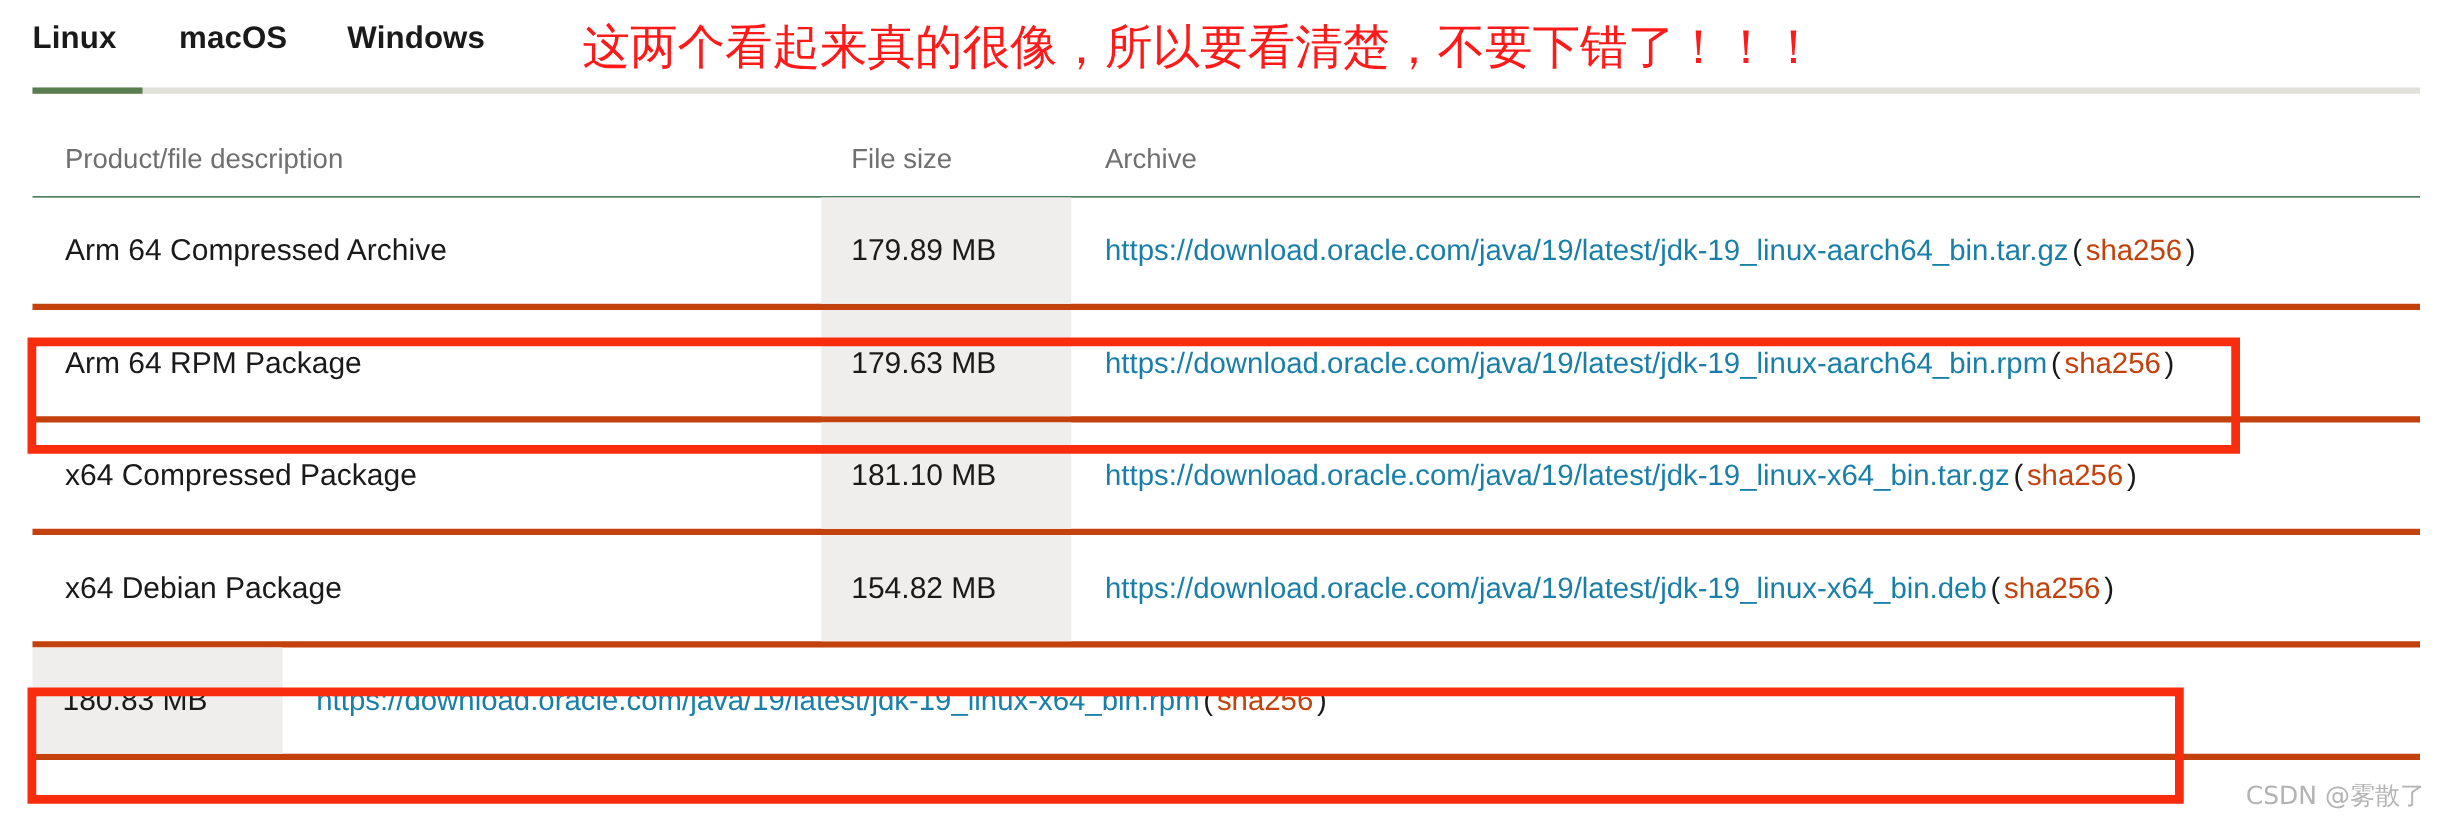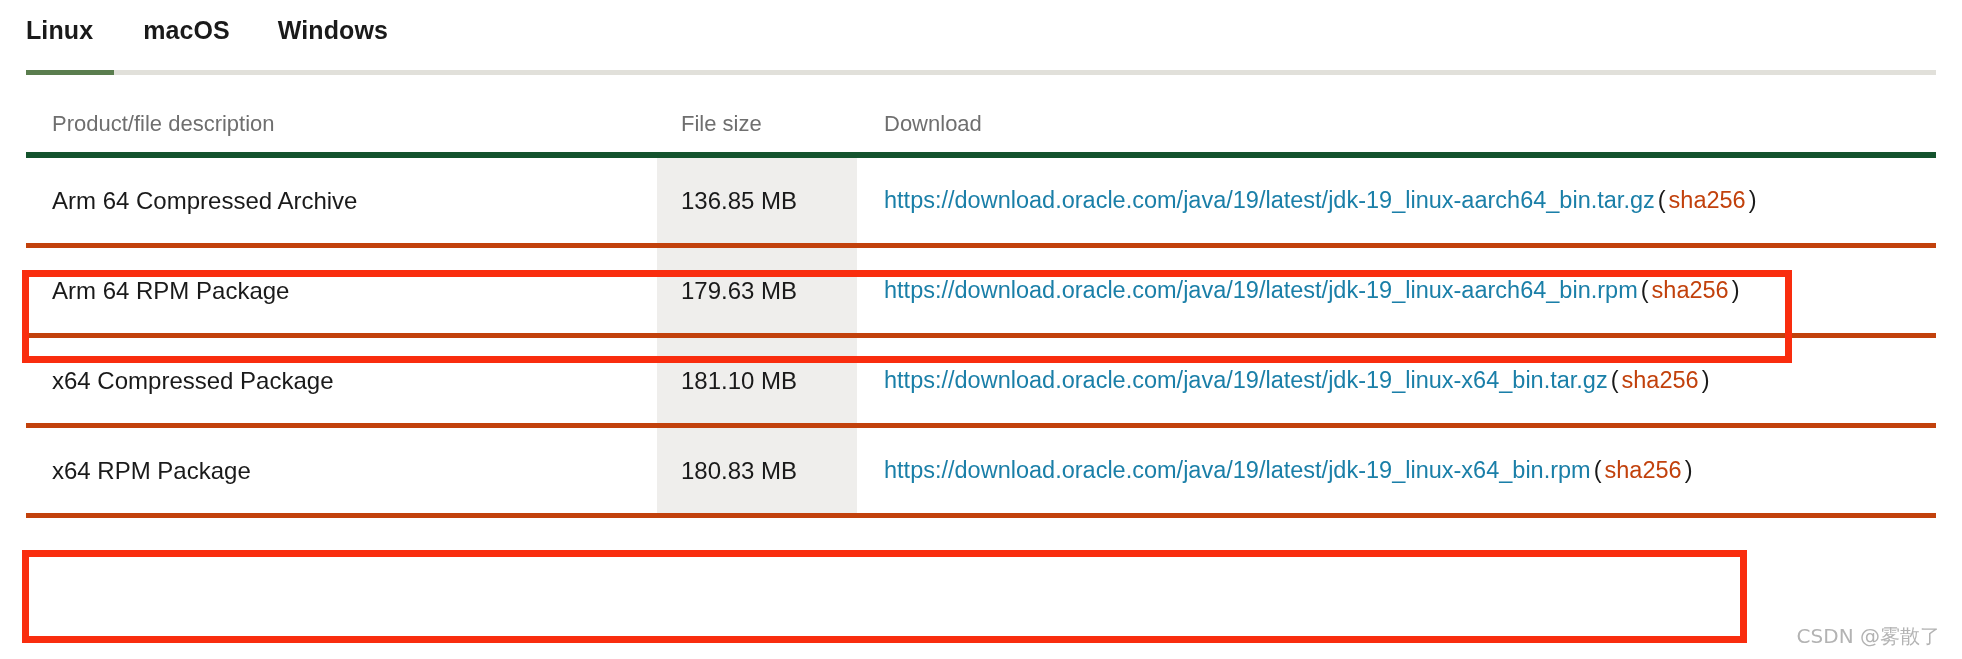--- a/index.html
+++ b/index.html
@@ -80,21 +80,21 @@
   }
   .row {
     position: relative;
     display: flex;
     align-items: center;
     height: 90px;
     border-bottom: 5px solid #c2410c;
   }
   .row.header {
     height: 62px;
-    border-bottom: 6px solid #14532d;
+    border-bottom: 1px solid #14532d;
   }
   .row.header .c-desc,
   .row.header .c-size,
   .row.header .c-dl {
     font-size: 22px;
     color: #6f6f6f;
     font-weight: normal;
   }
   .c-desc {
     width: 631px;
@@ -167,50 +167,55 @@
   <div class="tabs">
     <div class="tab-labels">
       <div class="tab spacer-1">Linux</div>
       <div class="tab spacer-2">macOS</div>
       <div class="tab">Windows</div>
     </div>
     <div class="tab-underline-track"></div>
     <div class="tab-underline-active"></div>
   </div>
 
+  <div class="annotation">这两个看起来真的很像，所以要看清楚，不要下错了！！！</div>
 
   <div class="table">
 
     <div class="row header">
       <div class="c-desc">Product/file description</div>
       <div class="c-size">File size</div>
-      <div class="c-dl">Download</div>
+      <div class="c-dl">Archive</div>
     </div>
 
     <div class="row">
       <div class="c-desc">Arm 64 Compressed Archive</div>
-      <div class="c-size">136.85 MB</div>
+      <div class="c-size">179.89 MB</div>
       <div class="c-dl"><a class="dl-link">https://download.oracle.com/java/19/latest/jdk-19_linux-aarch64_bin.tar.gz</a><span class="paren">(</span><a class="sha-link">sha256</a><span class="paren">)</span></div>
     </div>
 
     <div class="row">
       <div class="c-desc">Arm 64 RPM Package</div>
       <div class="c-size">179.63 MB</div>
       <div class="c-dl"><a class="dl-link">https://download.oracle.com/java/19/latest/jdk-19_linux-aarch64_bin.rpm</a><span class="paren">(</span><a class="sha-link">sha256</a><span class="paren">)</span></div>
     </div>
 
     <div class="row">
       <div class="c-desc">x64 Compressed Package</div>
       <div class="c-size">181.10 MB</div>
       <div class="c-dl"><a class="dl-link">https://download.oracle.com/java/19/latest/jdk-19_linux-x64_bin.tar.gz</a><span class="paren">(</span><a class="sha-link">sha256</a><span class="paren">)</span></div>
     </div>
 
-
-    <div class="row">
-      <div class="c-desc">x64 RPM Package</div>
+    <div class="row">
+      <div class="c-desc">x64 Debian Package</div>
+      <div class="c-size">154.82 MB</div>
+      <div class="c-dl"><a class="dl-link">https://download.oracle.com/java/19/latest/jdk-19_linux-x64_bin.deb</a><span class="paren">(</span><a class="sha-link">sha256</a><span class="paren">)</span></div>
+    </div>
+
+    <div class="row">
       <div class="c-size">180.83 MB</div>
       <div class="c-dl"><a class="dl-link">https://download.oracle.com/java/19/latest/jdk-19_linux-x64_bin.rpm</a><span class="paren">(</span><a class="sha-link">sha256</a><span class="paren">)</span></div>
     </div>
 
   </div>
 
   <div class="hl-box" id="hl-box-0"></div>
   <div class="hl-box" id="hl-box-1"></div>
 
   <div class="watermark">CSDN @雾散了</div>

